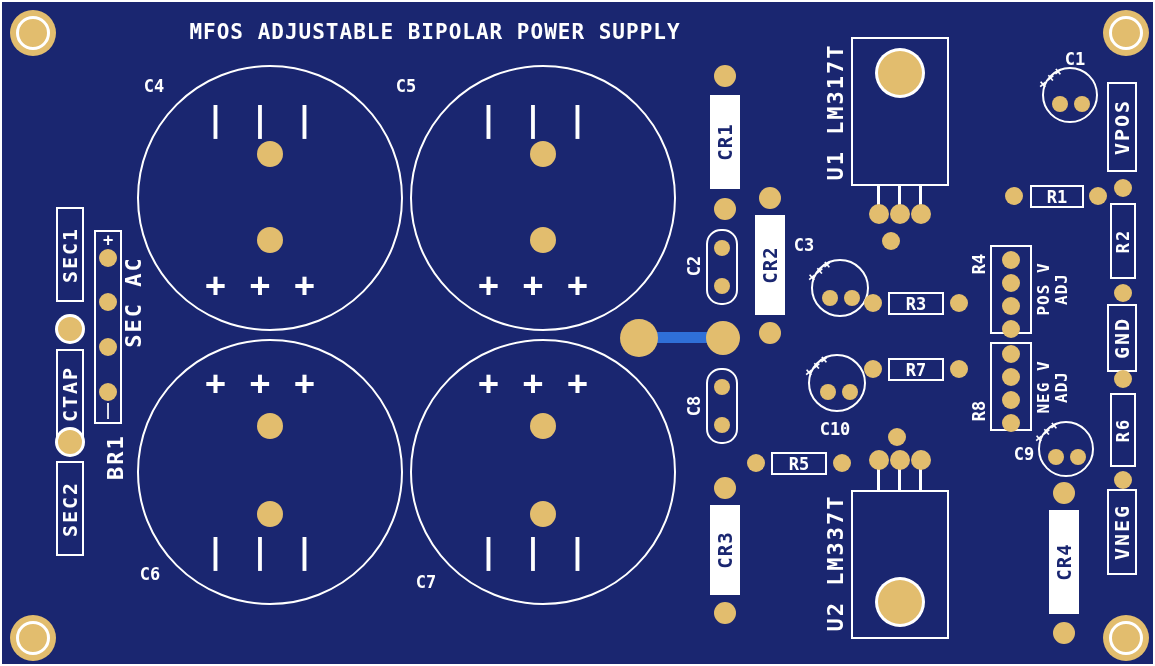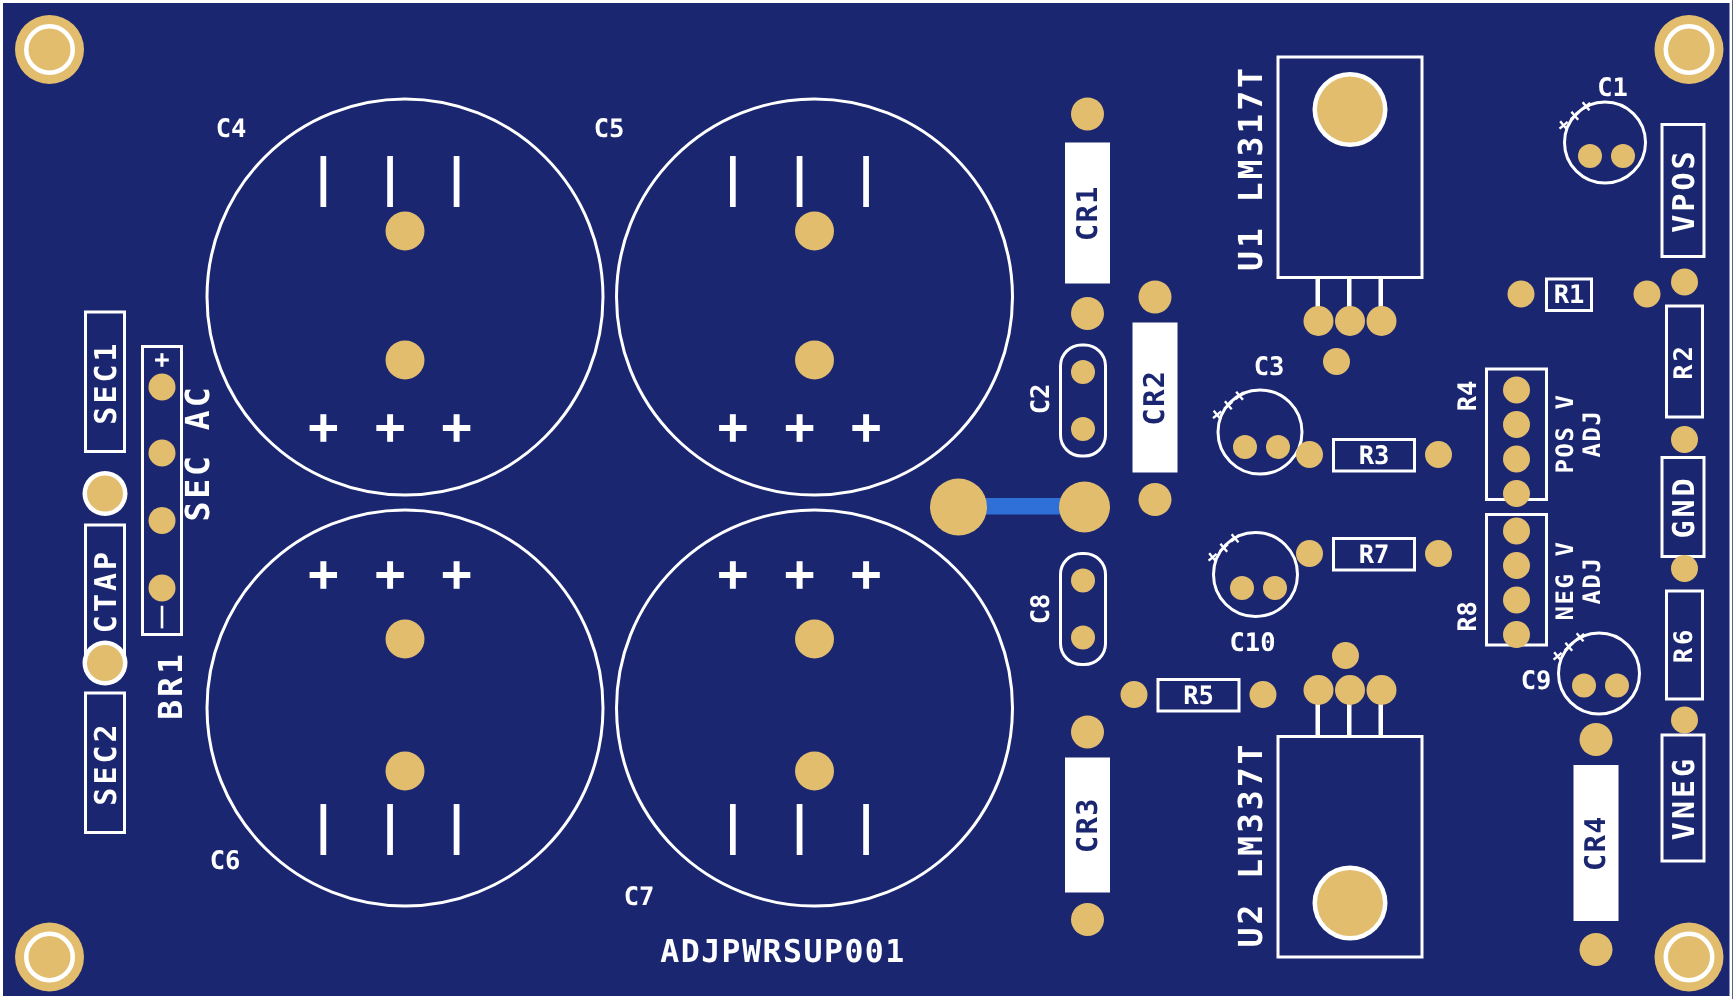--- a/index.html
+++ b/index.html
@@ -36,21 +36,21 @@
 </head>
 <body>
 
 <div class="board">
 
   <div class="hole" style="left:31px;top:31px"></div>
   <div class="hole" style="left:1124px;top:31px"></div>
   <div class="hole" style="left:31px;top:636px"></div>
   <div class="hole" style="left:1124px;top:636px"></div>
 
-  <div class="htext f21" style="left:520px;top:632px">ADJPWRSUP001</div>
+  <div class="htext f21" style="left:433px;top:30px">MFOS ADJUSTABLE BIPOLAR POWER SUPPLY</div>
 
   <div class="circle" style="left:268px;top:196px;width:266px;height:266px"></div>
   <div class="htext f17" style="left:152px;top:84px">C4</div>
   <div class="marks" style="left:270px;top:117px">|||</div>
   <div class="marks" style="left:270px;top:283px">+++</div>
   <div class="pad s26" style="left:268px;top:152px"></div>
   <div class="pad s26" style="left:268px;top:238px"></div>
 
   <div class="circle" style="left:541px;top:196px;width:266px;height:266px"></div>
   <div class="htext f17" style="left:404px;top:84px">C5</div>
@@ -60,21 +60,21 @@
   <div class="pad s26" style="left:541px;top:238px"></div>
 
   <div class="circle" style="left:268px;top:470px;width:266px;height:266px"></div>
   <div class="htext f17" style="left:148px;top:572px">C6</div>
   <div class="marks" style="left:270px;top:381px">+++</div>
   <div class="marks" style="left:270px;top:549px">|||</div>
   <div class="pad s26" style="left:268px;top:424px"></div>
   <div class="pad s26" style="left:268px;top:512px"></div>
 
   <div class="circle" style="left:541px;top:470px;width:266px;height:266px"></div>
-  <div class="htext f17" style="left:424px;top:596px">C7</div>
+  <div class="htext f17" style="left:424px;top:580px">C7</div>
   <div class="marks" style="left:543px;top:381px">+++</div>
   <div class="marks" style="left:543px;top:549px">|||</div>
   <div class="pad s26" style="left:541px;top:424px"></div>
   <div class="pad s26" style="left:541px;top:512px"></div>
 
   <div class="vbox" style="left:54px;top:205px;width:28px;height:95px">
     <span>SEC1</span>
   </div>
   <div class="pad s24 ring" style="left:68px;top:327px"></div>
   <div class="vbox" style="left:54px;top:347px;width:28px;height:90px">
@@ -121,21 +121,21 @@
   <div class="vtext f17" style="left:692px;top:404px">C8</div>
 
   <div class="trace" style="left:637px;top:330px;width:84px;height:11px"></div>
   <div class="pad s38" style="left:637px;top:336px"></div>
   <div class="pad s34" style="left:721px;top:336px"></div>
 
   <div class="circle" style="left:838px;top:286px;width:58px;height:58px"></div>
   <div class="pmarks" style="left:818px;top:268px">+++</div>
   <div class="pad s16" style="left:828px;top:296px"></div>
   <div class="pad s16" style="left:850px;top:296px"></div>
-  <div class="htext f17" style="left:844px;top:243px">C3</div>
+  <div class="htext f17" style="left:802px;top:243px">C3</div>
 
   <div class="circle" style="left:835px;top:381px;width:58px;height:58px"></div>
   <div class="pmarks" style="left:815px;top:363px">+++</div>
   <div class="pad s16" style="left:826px;top:390px"></div>
   <div class="pad s16" style="left:848px;top:390px"></div>
   <div class="htext f17" style="left:833px;top:427px">C10</div>
 
   <div class="pad s18" style="left:871px;top:301px"></div>
   <div class="obox f17" style="left:886px;top:290px;width:56px;height:23px">
     <span>R3</span>
@@ -198,21 +198,21 @@
   <div class="pmarks" style="left:1049px;top:75px">+++</div>
   <div class="pad s16" style="left:1058px;top:102px"></div>
   <div class="pad s16" style="left:1080px;top:102px"></div>
   <div class="htext f17" style="left:1073px;top:57px">C1</div>
 
   <div class="vbox" style="left:1105px;top:80px;width:30px;height:90px">
     <span>VPOS</span>
   </div>
 
   <div class="pad s18" style="left:1012px;top:194px"></div>
-  <div class="obox f17" style="left:1028px;top:183px;width:32px;height:23px">
+  <div class="obox f17" style="left:1028px;top:183px;width:54px;height:23px">
     <span>R1</span>
   </div>
   <div class="pad s18" style="left:1096px;top:194px"></div>
 
   <div class="pad s18" style="left:1121px;top:186px"></div>
   <div class="vbox" style="left:1108px;top:201px;width:26px;height:76px">
     <span class="f17" style="font-size:17px">R2</span>
   </div>
   <div class="pad s18" style="left:1121px;top:291px"></div>
 

